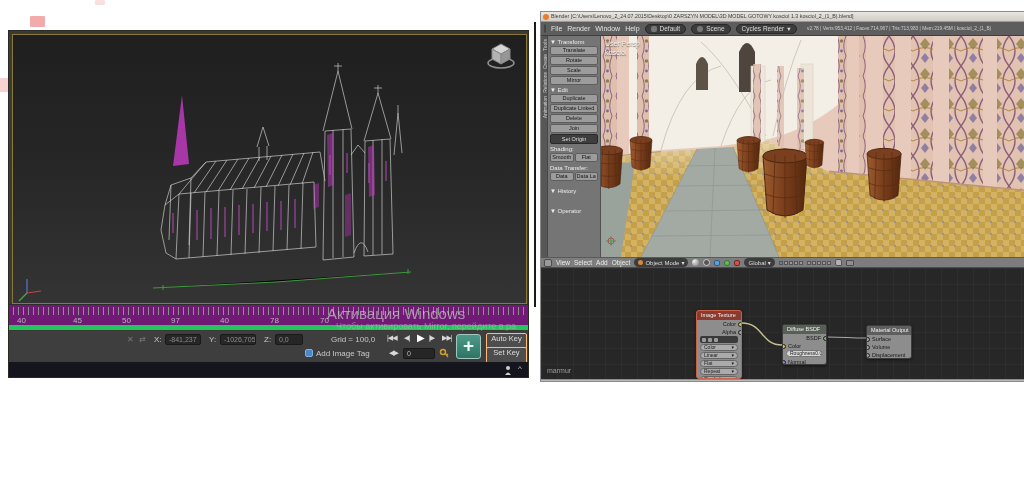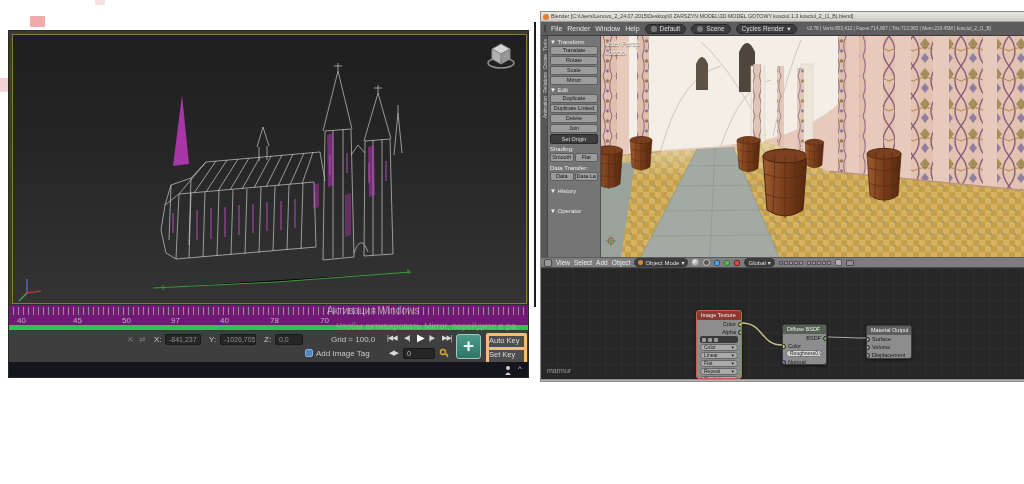--- a/index.html
+++ b/index.html
@@ -4,28 +4,28 @@
 <style>
 *{box-sizing:border-box;margin:0;padding:0}
 html,body{width:1024px;height:484px}
 body{position:relative;background:#fff;font-family:"Liberation Sans",sans-serif;overflow:hidden}
 
 #max-window{position:absolute;left:8px;top:30px;width:521px;height:348px;background:#3b3b33;border:1px solid #2a2a24;overflow:hidden}
 .max-viewport{position:absolute;left:3px;top:3px;width:515px;height:270px;border:1px solid #8a7a3a;background:linear-gradient(180deg,#1f1f1f 0%,#262626 45%,#343434 100%);overflow:hidden}
 .max-timeline{position:absolute;left:0;top:273px;width:521px;height:26px;background:#701a75;border-top:1px solid #2d2d2d;border-bottom:5px solid #22c55e}
 .ticks{position:absolute;left:4px;right:4px;top:2px;height:8px;background:repeating-linear-gradient(90deg,#8f8f8f 0 1px,transparent 1px 5px)}
 .tl{position:absolute;top:11px;font-size:8px;color:#b5b5b5}
-.wm1{position:absolute;left:318px;top:0;font-size:10px;color:rgba(215,215,215,.62);white-space:nowrap}
+.wm1{position:absolute;left:318px;top:0;font-size:15px;color:rgba(215,215,215,.62);white-space:nowrap}
 .wm2{position:absolute;left:327px;top:16px;font-size:9px;color:rgba(195,195,195,.5);white-space:nowrap}
 .max-status{position:absolute;left:0;top:300px;width:521px;height:31px;background:#3e3e3e}
 .slabel{position:absolute;font-size:8px;color:#c8c8c8;white-space:nowrap}
 .xin{position:absolute;background:#262626;border:1px solid #191919;border-radius:2px;height:11px;font-size:7px;color:#8d8d8d;padding:1px 3px;overflow:hidden;white-space:nowrap}
 .pb{position:absolute;font-size:7px;color:#d8d8d8;letter-spacing:-1px}
 .plusbtn{position:absolute;width:25px;height:25px;background:linear-gradient(180deg,#4e9a8a,#2e7465);border:1px solid #9fc8c0;border-radius:3px;color:#eafaf5;font-size:19px;line-height:22px;text-align:center;font-weight:bold}
-.keybtn{position:absolute;width:41px;height:24px;background:#4d4d4d;border:3px solid #fdba74;border-radius:2px;font-size:7.5px;color:#ddd;text-align:left;line-height:10px;white-space:nowrap;overflow:hidden}
+.keybtn{position:absolute;width:41px;height:24px;background:#4d4d4d;border:1px solid #fdba74;border-radius:2px;font-size:7.5px;color:#ddd;text-align:center;line-height:10px;white-space:nowrap;overflow:hidden}
 .max-bottombar{position:absolute;left:0;top:331px;width:521px;height:17px;background:#15151e}
 .stray-line{position:absolute;left:534px;top:22px;width:2px;height:285px;background:#1c1c1c}
 .pinkmark{position:absolute;border-radius:1px}
 
 #blender-window{position:absolute;left:540px;top:11px;width:492px;height:371px;background:#6f6f6f;border:1px solid #8a8a8a;overflow:hidden}
 .b-title{position:absolute;left:0;top:0;width:492px;height:10px;background:linear-gradient(#e9e7e2,#cfccc5);border-bottom:1px solid #9a9a9a;display:flex;align-items:center;padding:0 2px;gap:2px}
 .b-title .txt{font-size:8px;color:#3a3a3a;transform:scale(.66);transform-origin:0 50%;white-space:nowrap}
 .b-header{position:absolute;left:0;top:10px;width:492px;height:14px;background:#5d5d5d;border-bottom:1px solid #3f3f3f;display:flex;align-items:center;gap:5px;padding:0 3px}
 .bmenu{font-size:7px;color:#e2e2e2}
 .pill{background:#3c3c3c;border:1px solid #282828;border-radius:6px;color:#ddd;font-size:6.5px;height:10px;display:inline-flex;align-items:center;gap:3px;padding:0 5px;white-space:nowrap}

